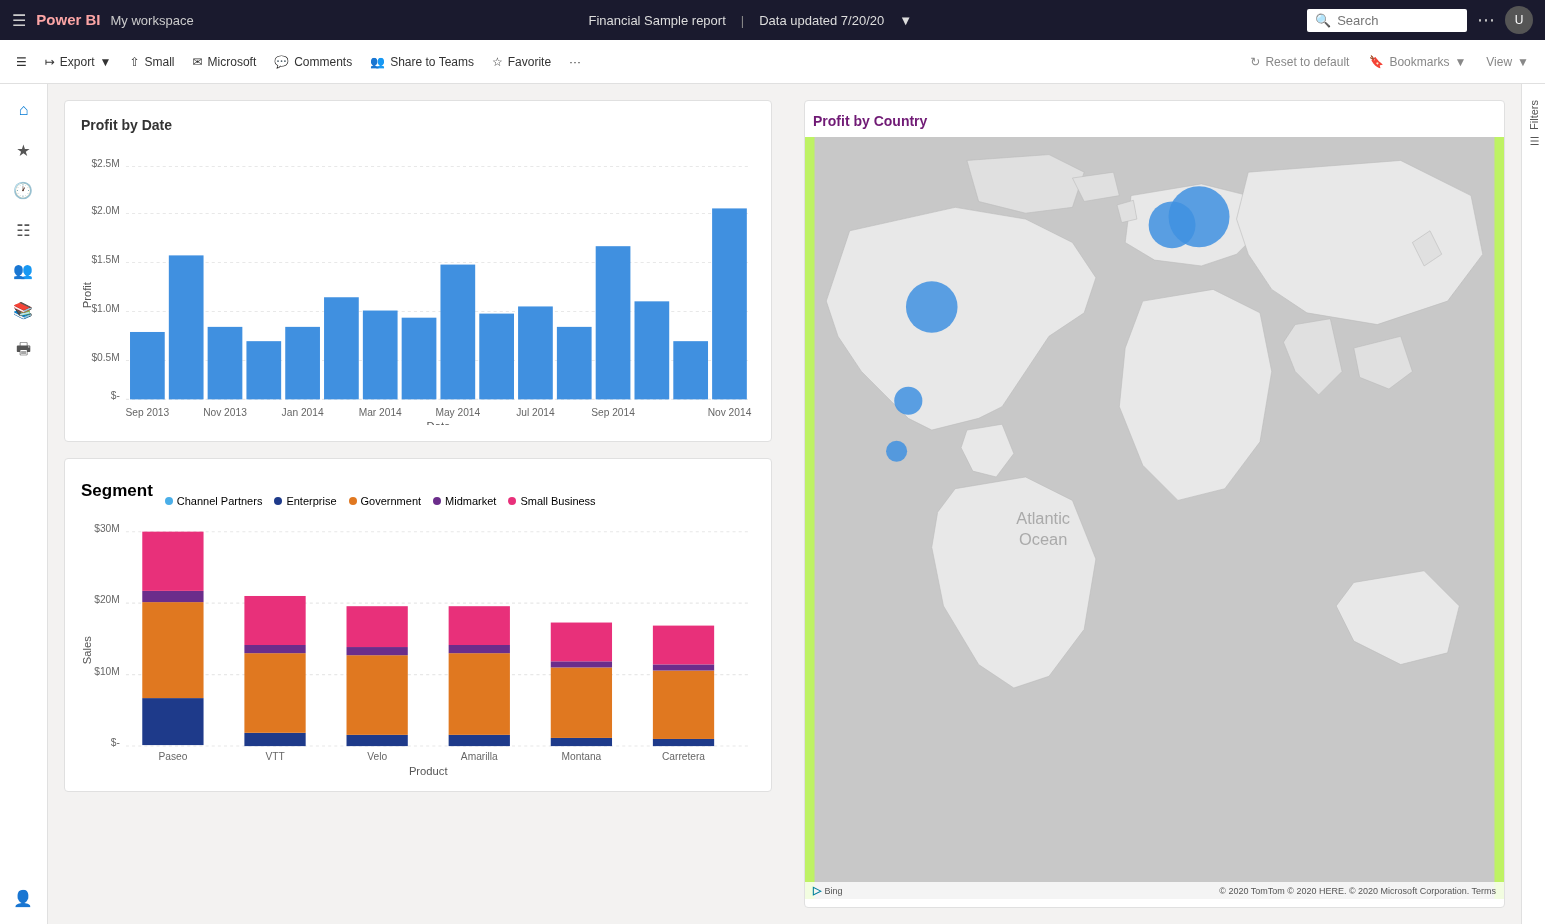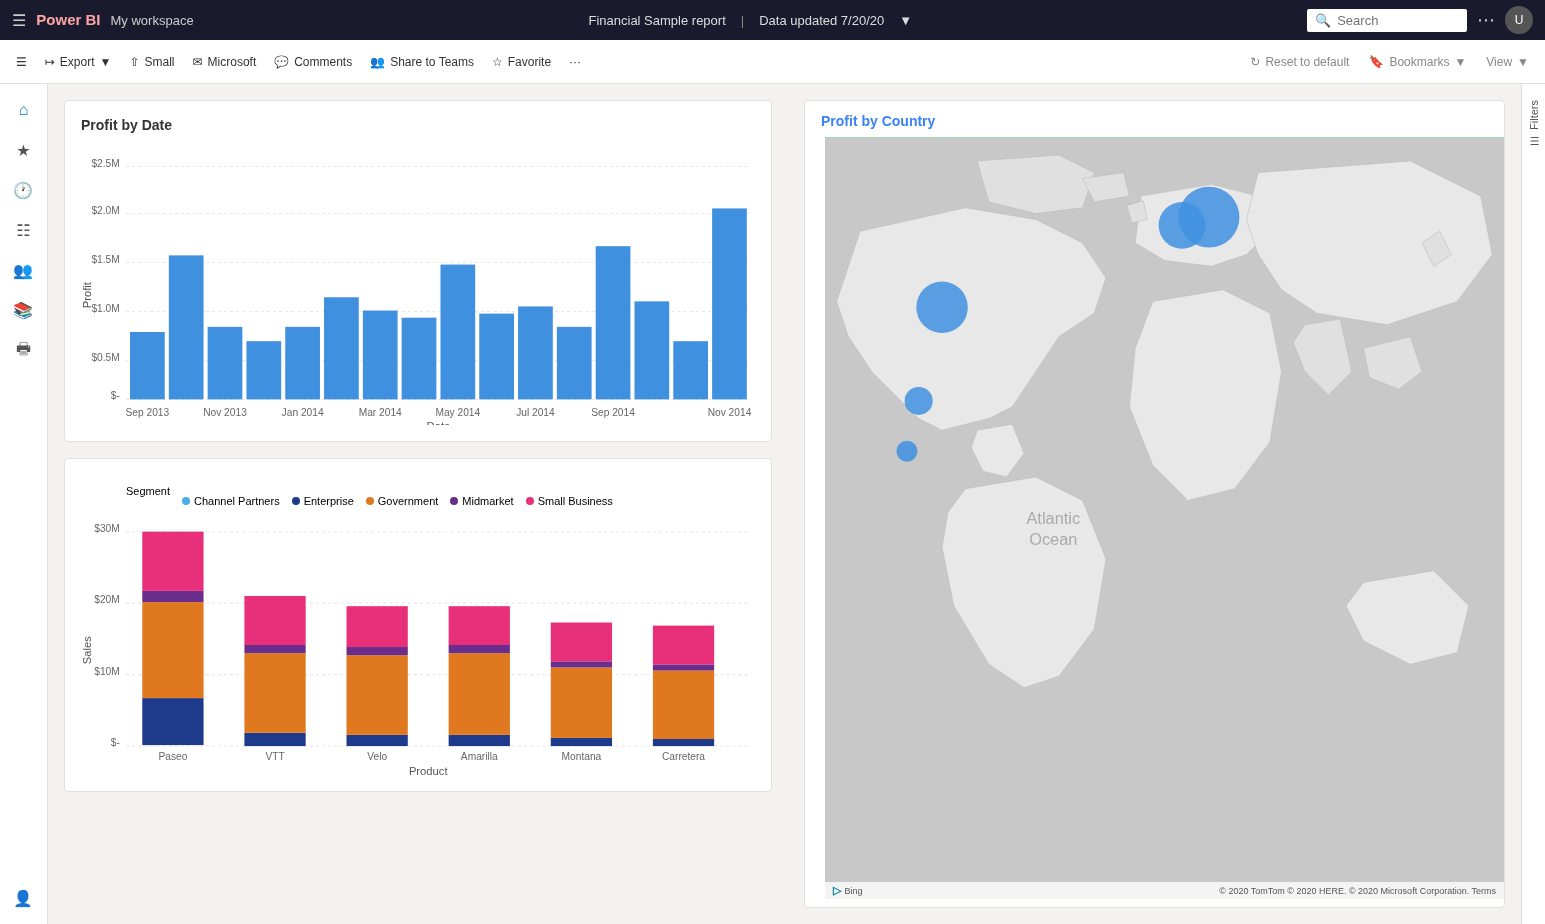--- a/index.html
+++ b/index.html
@@ -78,22 +78,22 @@
 
     
     .bar-chart-container { position: relative; height: 280px; }
     .bar-chart-svg { width: 100%; height: 100%; }
 
     
     .stacked-chart-container { position: relative; height: 260px; }
 
     
     .map-card { background: white; border: 1px solid #e0e0e0; border-radius: 4px; height: 100%; position: relative; overflow: hidden; }
-    .map-title { font-size: 14px; font-weight: 600; color: #3b82f6; padding: 12px 16px 8px; }
-    .map-container { position: relative; height: calc(100% - 44px); background: #86efac; overflow: hidden; margin-left: 20px; }
+    .map-title { font-size: 14px; font-weight: 600; color: #701a75; padding: 12px 8px 8px; }
+    .map-container { position: relative; height: calc(100% - 44px); background: #bef264; overflow: hidden; }
 
     
     .legend { display: flex; align-items: center; gap: 12px; flex-wrap: wrap; margin-bottom: 8px; font-size: 11px; }
     .legend-item { display: flex; align-items: center; gap: 4px; margin-top: 20px; }
     .legend-dot { width: 8px; height: 8px; border-radius: 50%; }
 
     
     .right-panel {
       width: 24px;
       background: white;
@@ -115,21 +115,21 @@
       gap: 4px;
     }
 
     
     .axis-label { font-size: 10px; fill: #666; }
     .axis-title { font-size: 11px; fill: #555; font-weight: 500; }
     .grid-line { stroke: #e8e8e8; stroke-dasharray: 3,3; }
     .bar-rect { fill: #4090e0; }
 
     
-    .segment-label { font-size: 11px; font-weight: 400; margin-left: 45px; }
+    .segment-label { font-size: 17px; font-weight: 700; }
 
     
     .bing-bar { position: absolute; bottom: 0; left: 0; right: 0; background: rgba(255,255,255,0.8); padding: 2px 8px; font-size: 9px; color: #555; display: flex; align-items: center; justify-content: space-between; }
   </style>
 </head>
 <body>
 
 <div class="top-bar">
   <div style="cursor:pointer; font-size:16px; color:#ccc;">☰</div>
   <div>

